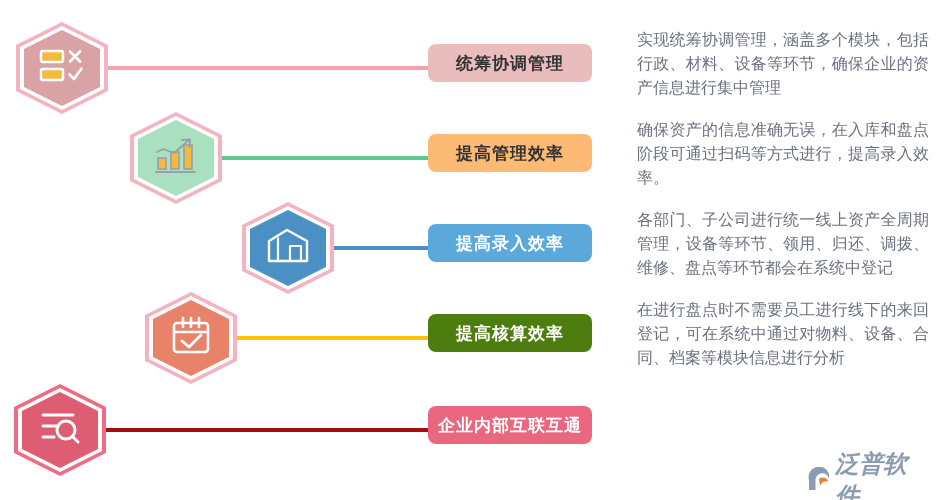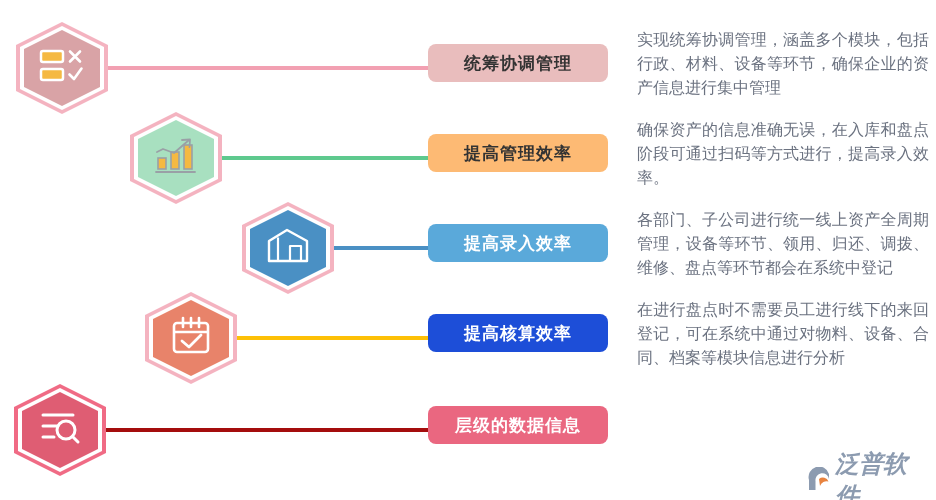--- a/index.html
+++ b/index.html
@@ -47,21 +47,21 @@
   .connector{position:absolute;height:4px;}
   .conn-1{left:100px;top:44px;width:330px}
   .conn-2{left:214px;top:44px;width:216px}
   .conn-3{left:326px;top:44px;width:104px}
   .conn-4{left:229px;top:44px;width:201px}
   .conn-5{left:100px;top:44px;width:330px}
 
   
   .pill{
     position:absolute;left:428px;top:22px;
-    width:180px;height:38px;border-radius:8px;
+    width:164px;height:38px;border-radius:8px;
     display:flex;align-items:center;justify-content:center;
     font-size:17px;font-weight:bold;letter-spacing:1px;
     white-space:nowrap;
   }
 
   
   .desc{
     position:absolute;left:637px;top:6px;width:292px;
     font-size:16px;line-height:24px;color:#6b7280;
     text-align:justify;
@@ -160,21 +160,21 @@
             <rect x="4" y="7" width="34" height="29" rx="3" fill="none" stroke="#ffffff" stroke-width="2.6"></rect>
             <line x1="4" y1="16" x2="38" y2="16" stroke="#ffffff" stroke-width="2.4"></line>
             <line x1="13" y1="2" x2="13" y2="11" stroke="#ffffff" stroke-width="2.6" stroke-linecap="round"></line>
             <line x1="21" y1="2" x2="21" y2="11" stroke="#ffffff" stroke-width="2.6" stroke-linecap="round"></line>
             <line x1="29" y1="2" x2="29" y2="11" stroke="#ffffff" stroke-width="2.6" stroke-linecap="round"></line>
             <path d="M12 25 L19 31 L31 19" stroke="#ffffff" stroke-width="2.8" fill="none" stroke-linecap="round" stroke-linejoin="round"></path>
           </svg>
         </span>
       </div>
     </div>
-    <div class="pill" style="background:#1d4ed8;color:#ffffff">
+    <div class="pill" style="background:#4d7c0f;color:#ffffff">
       <span>提高核算效率</span>
     </div>
     <div class="desc">在进行盘点时不需要员工进行线下的来回登记，可在系统中通过对物料、设备、合同、档案等模块信息进行分析</div>
   </div>
 
   <div class="row row-5">
     <div class="connector conn-5" style="background:#a40d0d"></div>
     <div class="hex-wrap hex-5">
       <div class="hex-outer" style="background:#f06b85"></div>
       <div class="hex-mid"></div>
@@ -184,21 +184,21 @@
             <line x1="5" y1="6" x2="35" y2="6" stroke="#ffffff" stroke-width="3" stroke-linecap="round"></line>
             <line x1="5" y1="17" x2="20" y2="17" stroke="#ffffff" stroke-width="3" stroke-linecap="round"></line>
             <line x1="5" y1="28" x2="16" y2="28" stroke="#ffffff" stroke-width="3" stroke-linecap="round"></line>
             <circle cx="28" cy="21" r="9" fill="none" stroke="#ffffff" stroke-width="3"></circle>
             <line x1="34.5" y1="27.5" x2="40" y2="33" stroke="#ffffff" stroke-width="3" stroke-linecap="round"></line>
           </svg>
         </span>
       </div>
     </div>
     <div class="pill" style="background:#ea6780;color:#ffffff">
-      <span>层级的数据信息</span>
+      <span>企业内部互联互通</span>
     </div>
   </div>
 
   <div id="logo">
     <div class="logo-row">
       <span class="logo-mark">
         <svg width="26" height="26" viewBox="0 0 26 26">
           <path d="M3 13 A10 10 0 0 1 23 7 L23 12 A6.5 6.5 0 0 0 9.5 14 L9.5 23 L3 23 Z" fill="#8c9bb0"></path>
           <path d="M13 12 A6 6 0 0 1 22.5 14.5 A7 7 0 0 0 14 19 Z" fill="#e8833f"></path>
         </svg>

